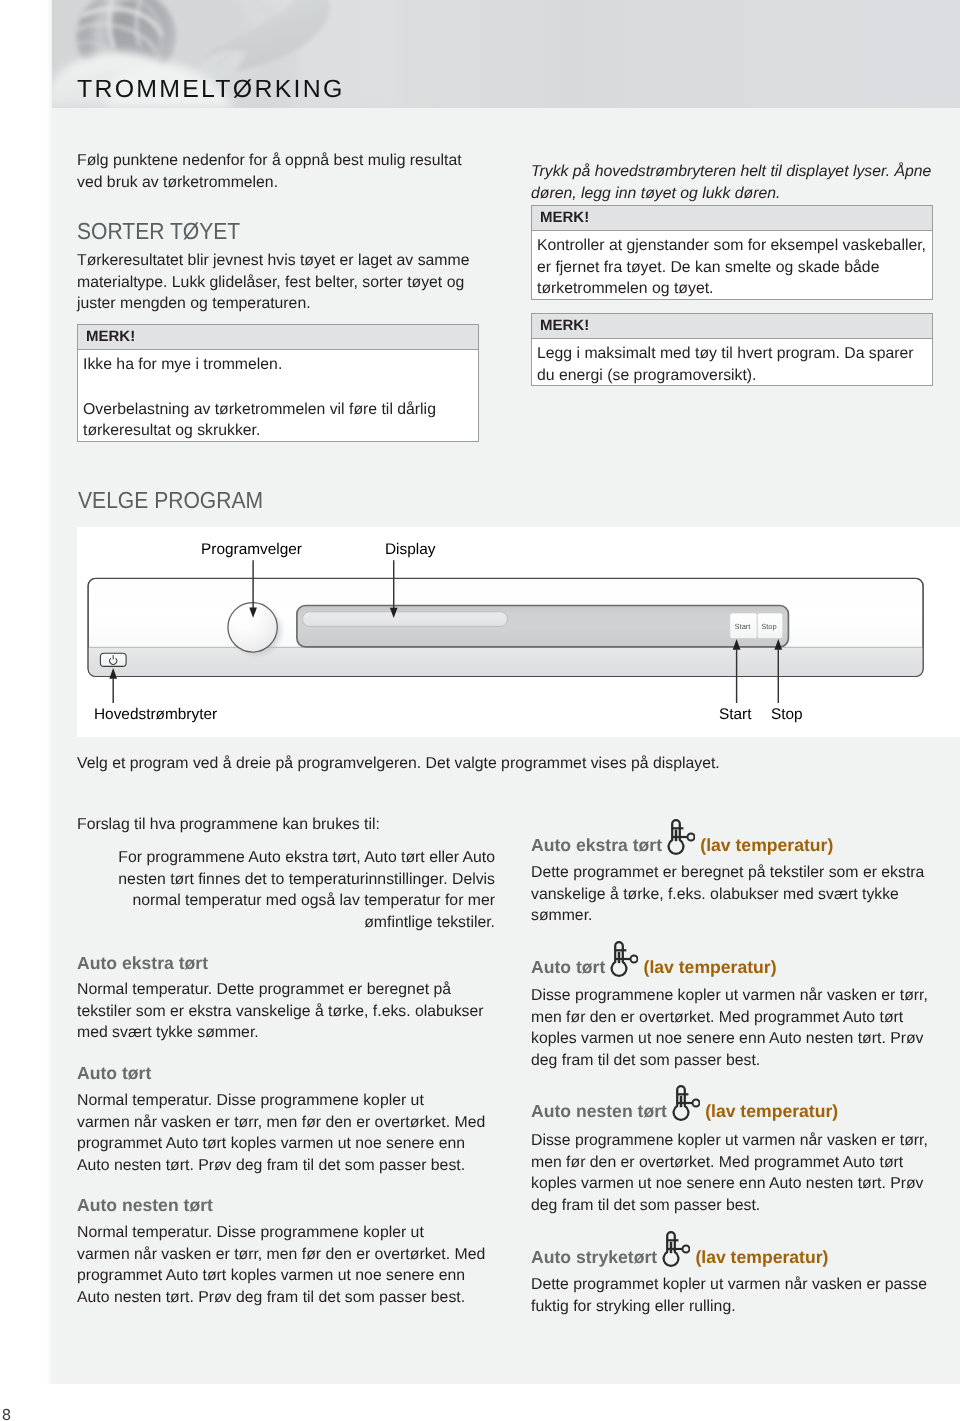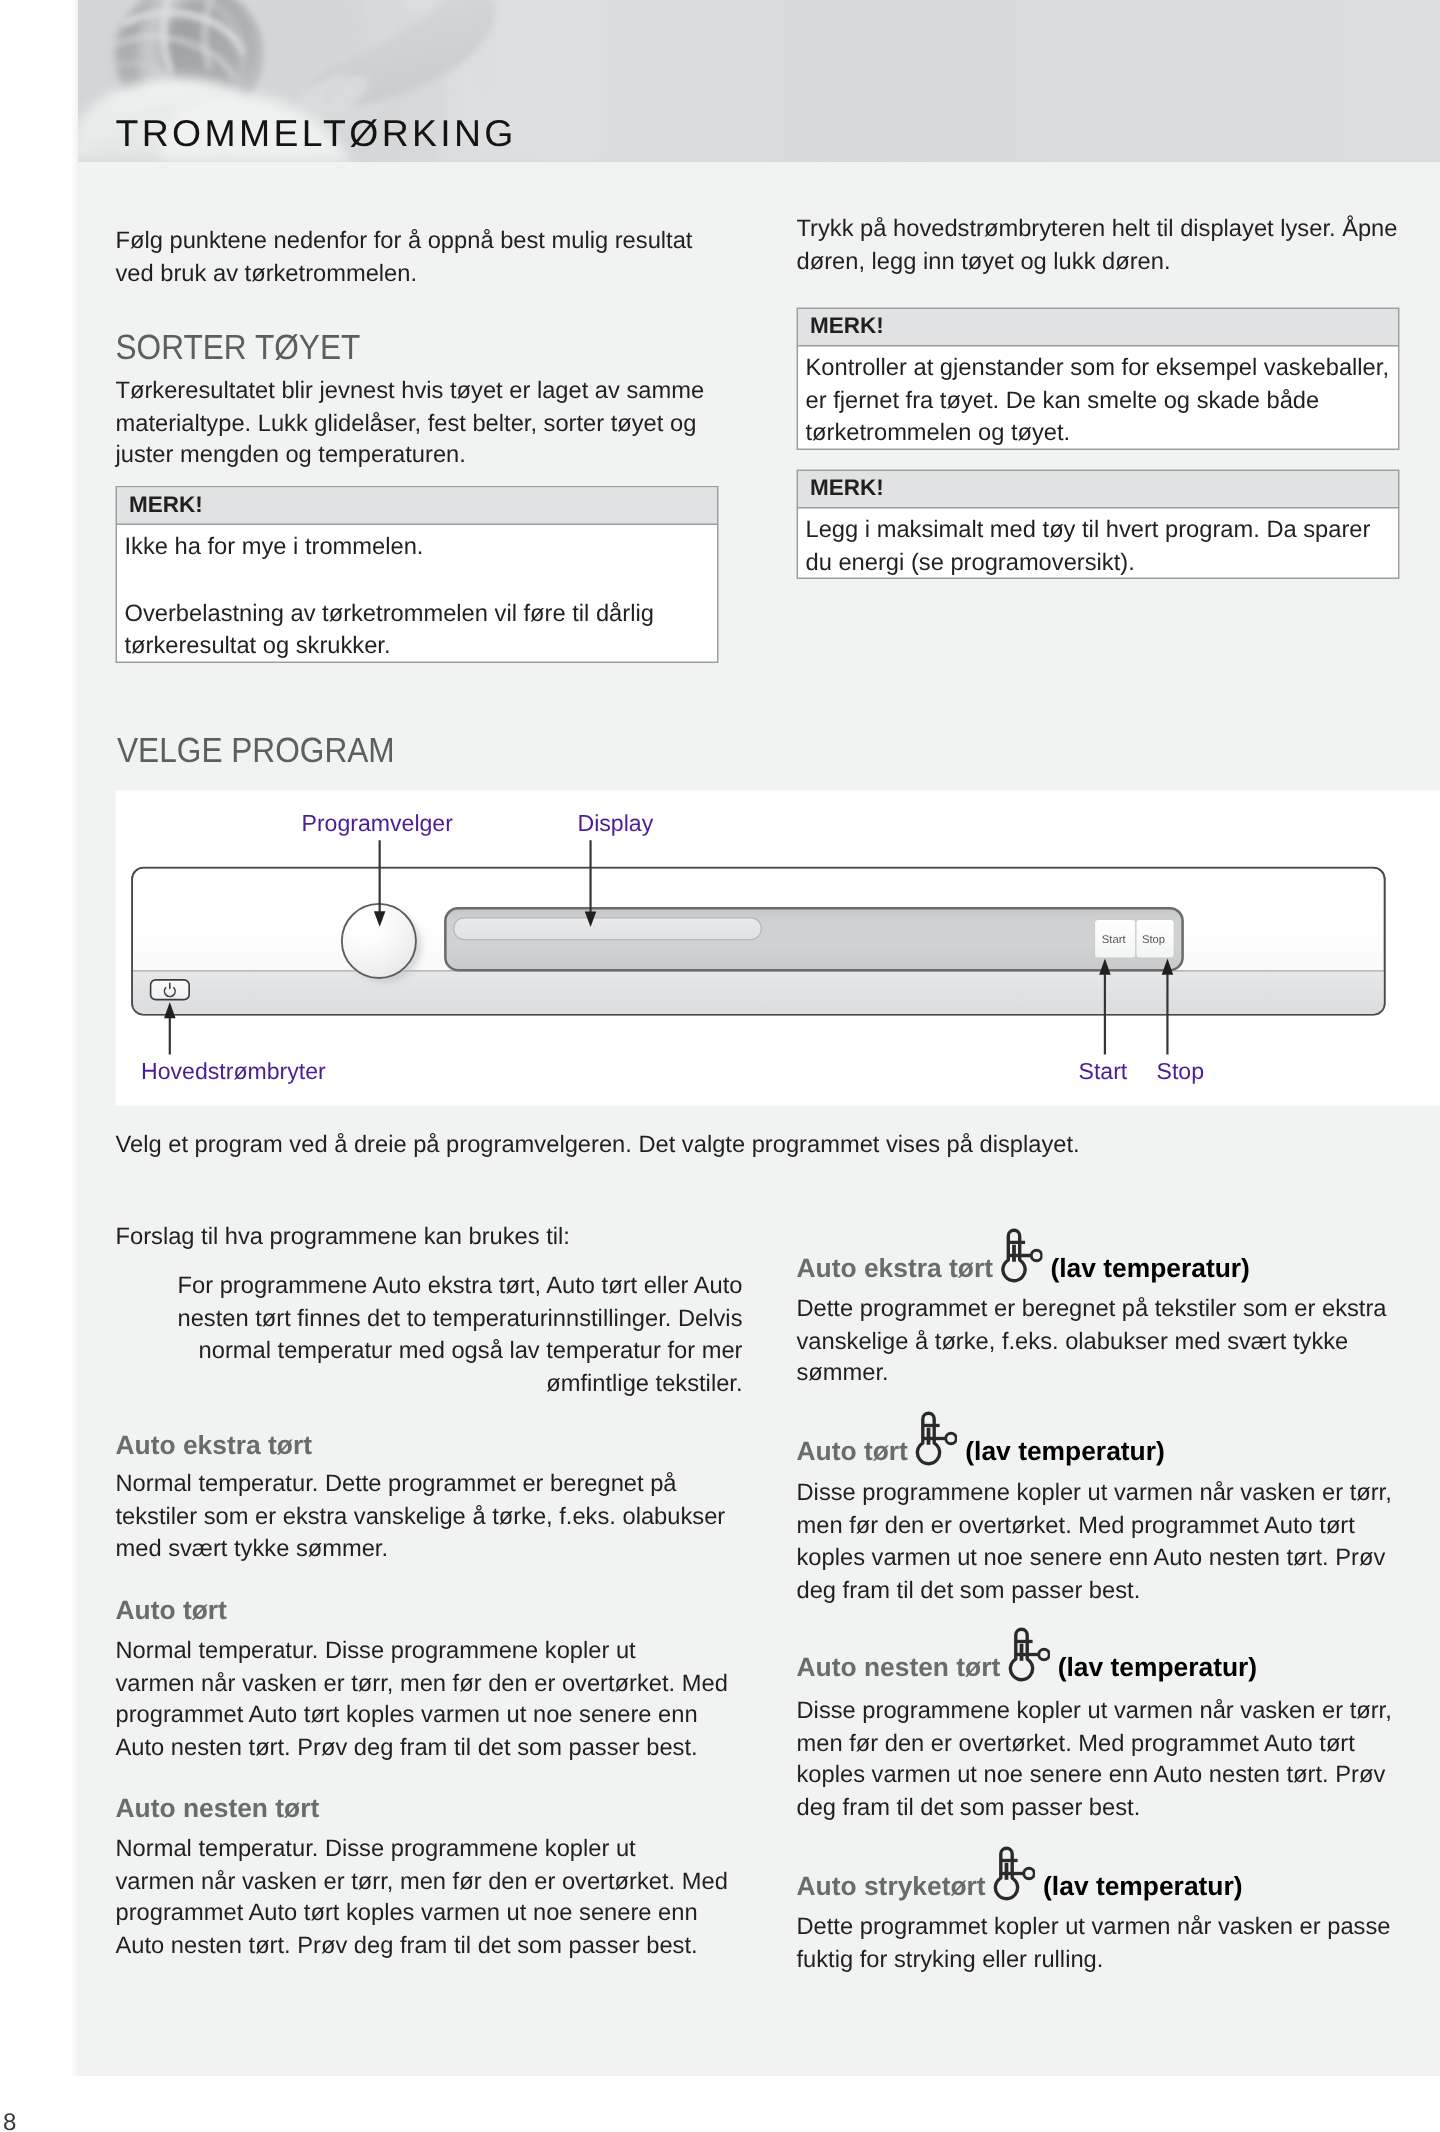--- a/index.html
+++ b/index.html
@@ -30,27 +30,27 @@
           color:#231f20;padding:0 0 0 8px;line-height:24px;height:24px;}
   .note-b{padding:4px 2px 0px 5px;}
   .note-b p{white-space:nowrap;}
   .note-b p{margin:0;font-size:15.8px;line-height:21.6px;color:#231f20;}
   .note-b p:last-child{margin-bottom:-1px;}
   .note-b p + p{margin-top:23px;}
 
   h3.prog{margin:0;font-size:17.6px;font-weight:bold;color:#686d6c;line-height:1;white-space:nowrap;}
   .progline{white-space:nowrap;line-height:18px;height:18px;font-size:17.6px;font-weight:bold;color:#686d6c;}
   .ptitle{font-size:17.6px;font-weight:bold;color:#686d6c;}
-  .psuffix{font-size:17.6px;font-weight:bold;color:#000000;}
+  .psuffix{font-size:17.6px;font-weight:bold;color:#a16207;}
   .thermo{display:inline-block;width:27.5px;height:0;vertical-align:baseline;position:relative;margin:0 1px 0 0;}
   .thermo svg{display:block;position:absolute;left:0;bottom:-6.5px;}
 
   
   .panelbox{position:absolute;left:25px;top:527px;width:883px;height:210px;background:#ffffff;}
-  .lbl{position:absolute;font-size:15.4px;color:#4c1d95;line-height:1;white-space:nowrap;}
+  .lbl{position:absolute;font-size:15.4px;color:#000000;line-height:1;white-space:nowrap;}
   .pagenum{position:absolute;left:2px;top:1409px;font-size:16px;line-height:13px;color:#3b3b3b;}
 </style>
 </head>
 <body>
 
 <div class="page">
  <div class="content">
 
   <div class="hero">
     <svg class="hero-photo" width="908" height="108" viewBox="0 0 908 108" preserveAspectRatio="none">
@@ -300,21 +300,21 @@
               <path d="M5.2,22.05 V6.0 a3.8,3.8 0 0 1 7.6,0 V22.05 A7.4,7.4 0 1 1 5.2,22.05 Z" fill="none" stroke="#2a2a2a" stroke-width="2.25" stroke-linejoin="round"></path>
               <path d="M9.0,11.8 V23.2" stroke="#2a2a2a" stroke-width="2.5" fill="none"></path>
               <line x1="5.0" y1="10.3" x2="16.4" y2="10.3" stroke="#2a2a2a" stroke-width="2.2"></line>
               <line x1="5.0" y1="19.0" x2="20.1" y2="19.0" stroke="#2a2a2a" stroke-width="2.2"></line>
               <circle cx="24.0" cy="19.0" r="3.5" fill="none" stroke="#2a2a2a" stroke-width="1.95"></circle>
             </svg></span>
       <span class="psuffix">(lav temperatur)</span>
     </div>
     <p class="body" style="position:absolute;top:1274px;left:0;width:420px;">Dette programmet kopler ut varmen når vasken er passe<br>fuktig for stryking eller rulling.</p>
 
-    <p class="body" style="position:absolute;top:142px;left:0;width:410px;">Trykk på hovedstrømbryteren helt til displayet lyser. Åpne<br>døren, legg inn tøyet og lukk døren.</p>
+    <p class="body" style="position:absolute;top:161px;left:0;width:410px;font-style:italic;">Trykk på hovedstrømbryteren helt til displayet lyser. Åpne<br>døren, legg inn tøyet og lukk døren.</p>
     <div class="note" style="position:absolute;left:0px;top:205px;width:402px;">
       <div class="note-h">MERK!</div>
       <div class="note-b">
         <p>Kontroller at gjenstander som for eksempel vaskeballer,<br>er fjernet fra tøyet. De kan smelte og skade både<br>tørketrommelen og tøyet.</p>
       </div>
     </div>
     <div class="note" style="position:absolute;left:0px;top:313px;width:402px;">
       <div class="note-h">MERK!</div>
       <div class="note-b">
         <p>Legg i maksimalt med tøy til hvert program. Da sparer<br>du energi (se programoversikt).</p>

